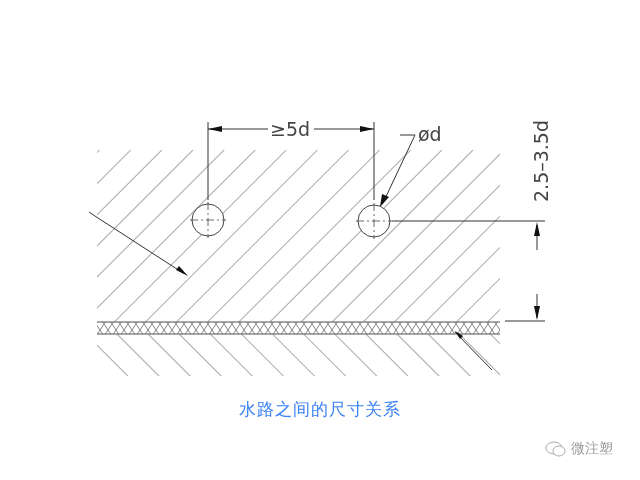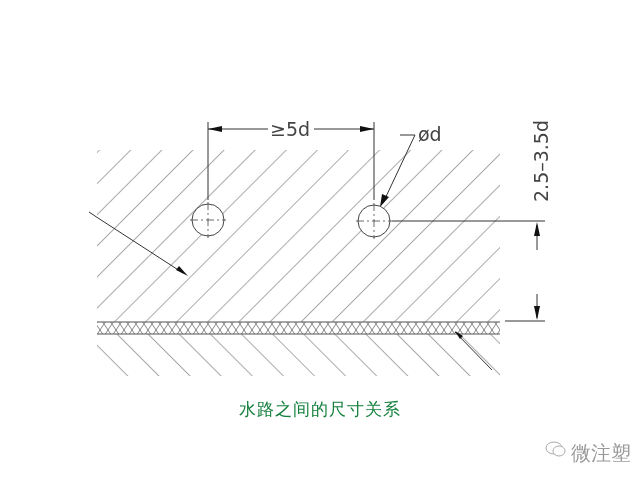--- a/index.html
+++ b/index.html
@@ -1,19 +1,19 @@
 <!DOCTYPE html>
 <html><head>
 <meta charset="utf-8">
 <style>
   html, body { margin:0; padding:0; background:#ffffff; }
   body { width:640px; height:480px; position:relative; overflow:hidden; font-family:"DejaVu Sans", sans-serif; }
   #drawing { position:absolute; left:0; top:0; width:640px; height:480px; }
-  .caption { position:absolute; left:0; width:640px; top:398px; text-align:center; font-family:"DejaVu Serif", serif; font-size:17px; color:#15803d; letter-spacing:1px; }
-  .watermark { position:absolute; left:545px; top:440px; font-size:20px; color:#9a9a9a; display:flex; align-items:flex-start; gap:4px; }
+  .caption { position:absolute; left:0; width:640px; top:398px; text-align:center; font-family:"DejaVu Serif", serif; font-size:17px; color:#3b82f6; letter-spacing:1px; }
+  .watermark { position:absolute; left:545px; top:440px; font-size:14px; color:#9a9a9a; display:flex; align-items:flex-start; gap:4px; }
   .wm-icon { width:22px; height:18px; }
   .dim-text { font-family:"DejaVu Sans", sans-serif; fill:#444; }
 </style>
 </head>
 <body>
 
 <svg id="drawing" viewBox="0 0 640 480" xmlns="http://www.w3.org/2000/svg">
   <defs>
     <clipPath id="upperClip">
         <rect x="97" y="150" width="403" height="172"></rect>

